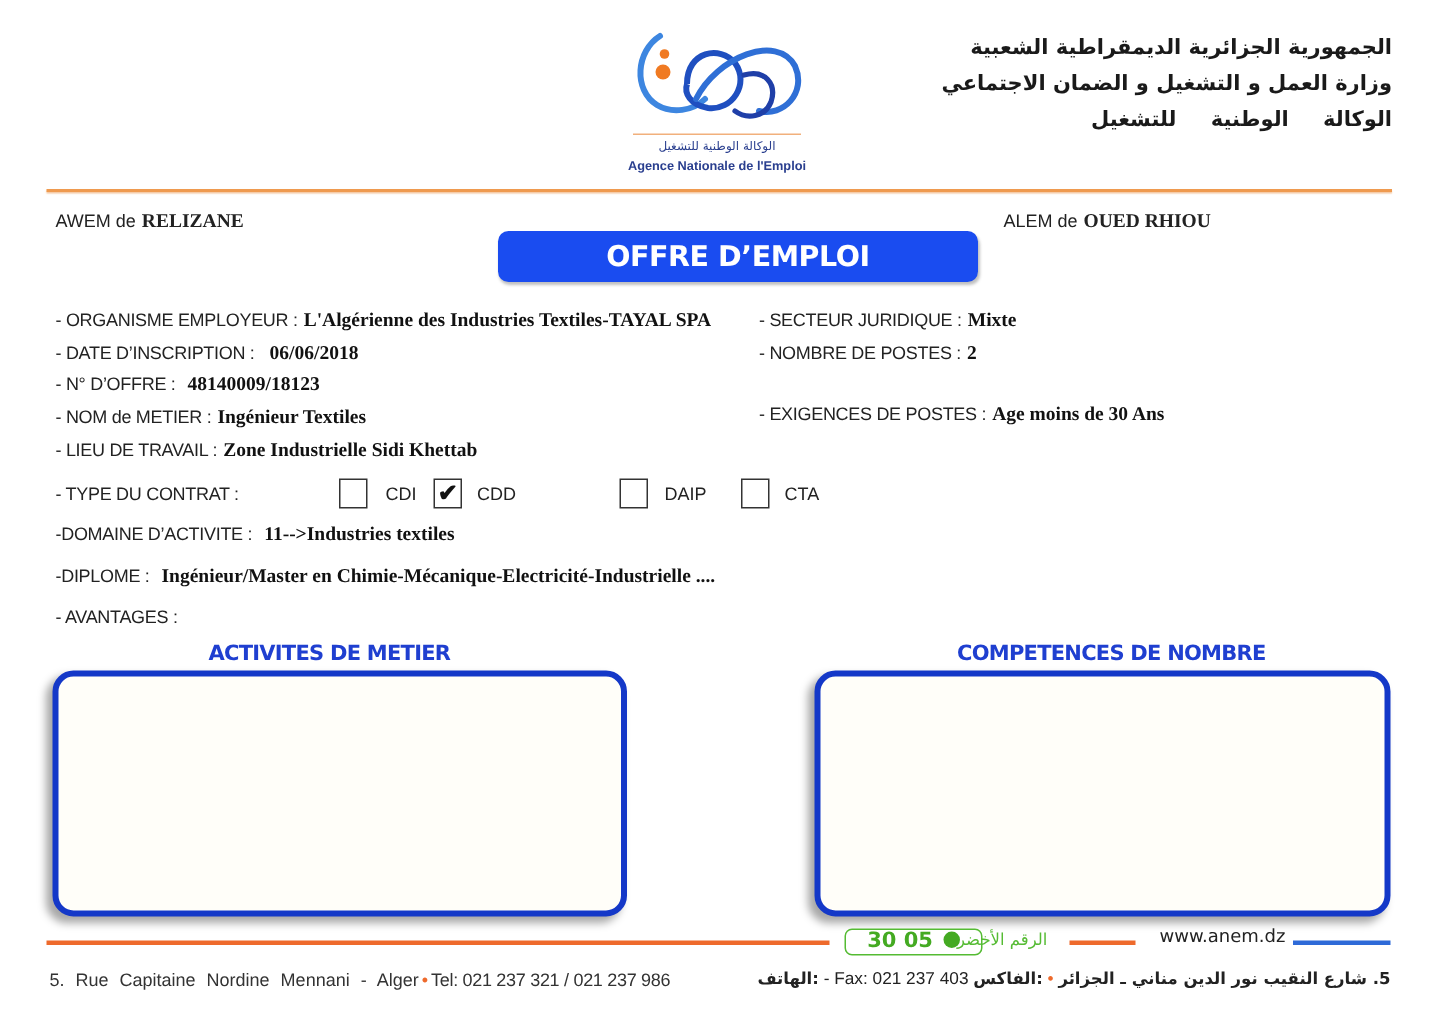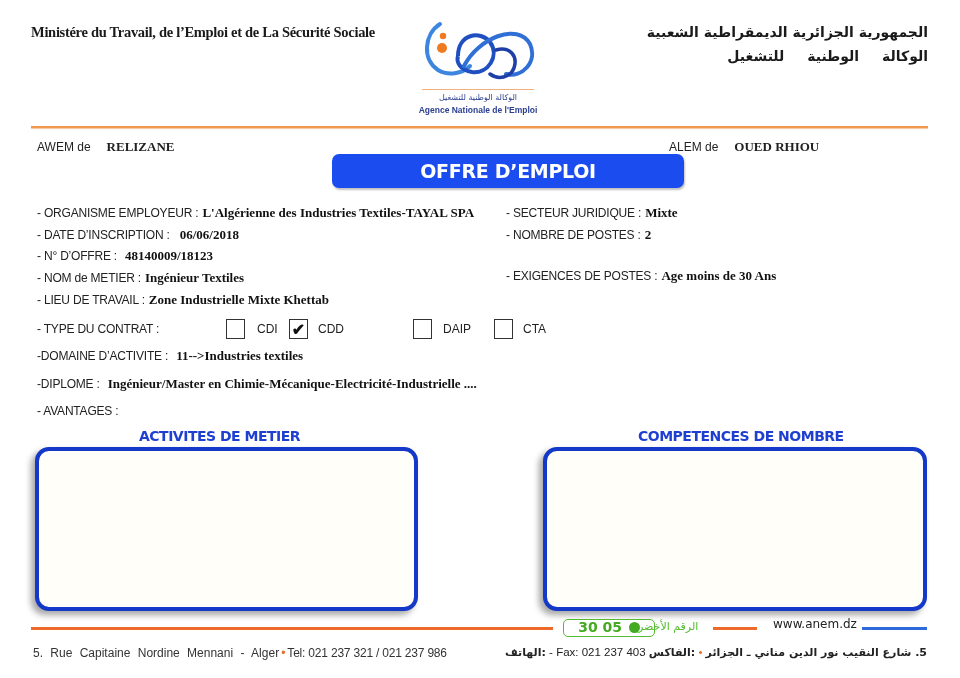--- a/index.html
+++ b/index.html
@@ -22,25 +22,25 @@
 
     .logo { left: 418px; top: 16px; width: 120px; height: 104px; }
     .logo-sep { position: absolute; left: 4px; top: 73px; width: 112px; height: 1px; background: #f1b07c; }
     .logo-ar { position: absolute; left: 0; top: 77px; width: 120px; text-align: center; font-size: 8px; color: #2a3f8f; font-family: "DejaVu Sans", sans-serif; direction: rtl; }
     .logo-fr { position: absolute; left: 0; top: 89px; width: 120px; text-align: center; font-size: 8.5px; color: #2a3f8f; font-weight: bold; font-family: "Liberation Sans", sans-serif; }
 
     .rule-top { left: 31px; top: 126px; width: 897px; height: 2px; background: #ef9a4f; box-shadow: 0 1px 1px #f4c69e; }
 
     
     .meta { top: 139px; font-size: 12px; color: #222; white-space: nowrap; }
-    .meta b { font-family: "Liberation Serif", serif; font-size: 13px; font-weight: bold; margin-left: 16px; }
+    .meta b { font-family: "Liberation Serif", serif; font-size: 13px; font-weight: bold; margin-left: 4px; }
     .meta-left { left: 37px; }
     .meta-right { left: 669px; }
 
-    .title-pill { left: 332px; top: 154px; width: 352px; height: 34px; background: #1a4cf0; border-radius: 7px; box-shadow: 1px 2px 2px rgba(0,0,0,0.25); color: #fff; font-weight: bold; font-size: 19px; text-align: center; line-height: 34px; font-family: "DejaVu Sans", sans-serif; letter-spacing: -0.3px; }
+    .title-pill { left: 332px; top: 154px; width: 320px; height: 34px; background: #1a4cf0; border-radius: 7px; box-shadow: 1px 2px 2px rgba(0,0,0,0.25); color: #fff; font-weight: bold; font-size: 19px; text-align: center; line-height: 34px; font-family: "DejaVu Sans", sans-serif; letter-spacing: -0.3px; }
 
     
     .field { white-space: nowrap; font-size: 12px; color: #222; height: 18px; line-height: 18px; }
     .field .lbl { letter-spacing: -0.2px; }
     .field .val { font-family: "Liberation Serif", serif; font-weight: bold; font-size: 13px; color: #111; margin-left: 4px; }
 
     
     .cb { width: 19px; height: 20px; border: 1.5px solid #333; background: #fff; display: flex; align-items: center; justify-content: center; font-size: 16px; font-weight: bold; color: #111; }
     .cb-label { font-size: 12px; color: #222; line-height: 18px; }
 
@@ -58,39 +58,39 @@
     .addr-fr .dot { color: #ee6a2c; margin: 0 2px; }
     .addr-fr .tel { word-spacing: 0; letter-spacing: -0.2px; text-align: right; }
     .addr-right { left: 472px; top: 646px; font-size: 11.5px; color: #222; white-space: nowrap; width: 455px; text-align: right; }
     .addr-right .ar { font-family: "DejaVu Sans", sans-serif; font-weight: bold; font-size: 11px; }
     .addr-right .dot { color: #ee6a2c; }
   </style>
 </head>
 <body>
 
 <div class="abs hdr-fr">
-  <div class="l2">Ministére du Travail, de l’Emploi et de La Sécurité Sociale</div>
 </div>
 
 <div class="abs logo">
   <svg width="120" height="72" viewBox="0 0 120 72">
     <path d="M22 8 C6 18, 4 44, 20 54 C30 60, 44 58, 52 50" fill="none" stroke="#3d86e0" stroke-width="4" stroke-linecap="round"></path>
     <circle cx="25" cy="20" r="3.2" fill="#f07a22"></circle>
     <circle cx="24" cy="32" r="5" fill="#f07a22"></circle>
     <path d="M40 40 C40 18, 62 14, 72 26 C82 40, 70 58, 54 56 C42 54, 38 46, 40 40" fill="none" stroke="#1f4fc0" stroke-width="4"></path>
     <path d="M46 50 C60 22, 100 6, 112 28 C120 46, 104 62, 88 58" fill="none" stroke="#2f6fd6" stroke-width="4" stroke-linecap="round"></path>
     <path d="M78 34 C92 30, 100 40, 96 52 C92 62, 80 64, 72 58" fill="none" stroke="#1f3fa8" stroke-width="3.5" stroke-linecap="round"></path>
   </svg>
   <div class="logo-sep"></div>
   <div class="logo-ar">الوكالة الوطنية للتشغيل</div>
   <div class="logo-fr">Agence Nationale de l'Emploi</div>
 </div>
 
 <div class="abs hdr-ar">
   <div class="l1">الجمهورية الجزائرية الديمقراطية الشعبية</div>
+  <div class="l2">وزارة العمل و التشغيل و الضمان الاجتماعي</div>
   <div class="l3">الوكالة الوطنية للتشغيل</div>
 </div>
 
 <div class="abs rule-top"></div>
 
 <div class="abs meta meta-left">
   <span>AWEM de</span><b>RELIZANE</b>
 </div>
 <div class="abs meta meta-right">
   <span>ALEM de</span><b>OUED RHIOU</b>
@@ -104,21 +104,21 @@
 <div class="abs field" style="left:37px; top:226px;">
   <span class="lbl">- DATE D’INSCRIPTION :</span><span class="val" style="margin-left:10px">06/06/2018</span>
 </div>
 <div class="abs field" style="left:37px; top:247px;">
   <span class="lbl">- N° D’OFFRE :</span><span class="val" style="margin-left:8px">48140009/18123</span>
 </div>
 <div class="abs field" style="left:37px; top:269px;">
   <span class="lbl">- NOM de METIER :</span><span class="val">Ingénieur Textiles</span>
 </div>
 <div class="abs field" style="left:37px; top:291px;">
-  <span class="lbl">- LIEU DE TRAVAIL :</span><span class="val">Zone Industrielle Mixte Khettab</span>
+  <span class="lbl">- LIEU DE TRAVAIL :</span><span class="val">Zone Industrielle Sidi Khettab</span>
 </div>
 
 <div class="abs field" style="left:506px; top:204px;">
   <span class="lbl">- SECTEUR JURIDIQUE :</span><span class="val">Mixte</span>
 </div>
 <div class="abs field" style="left:506px; top:226px;">
   <span class="lbl">- NOMBRE DE POSTES :</span><span class="val">2</span>
 </div>
 <div class="abs field" style="left:506px; top:247px;margin-top:20px;">
   <span class="lbl">- EXIGENCES DE POSTES :</span><span class="val">Age moins de 30 Ans</span>

